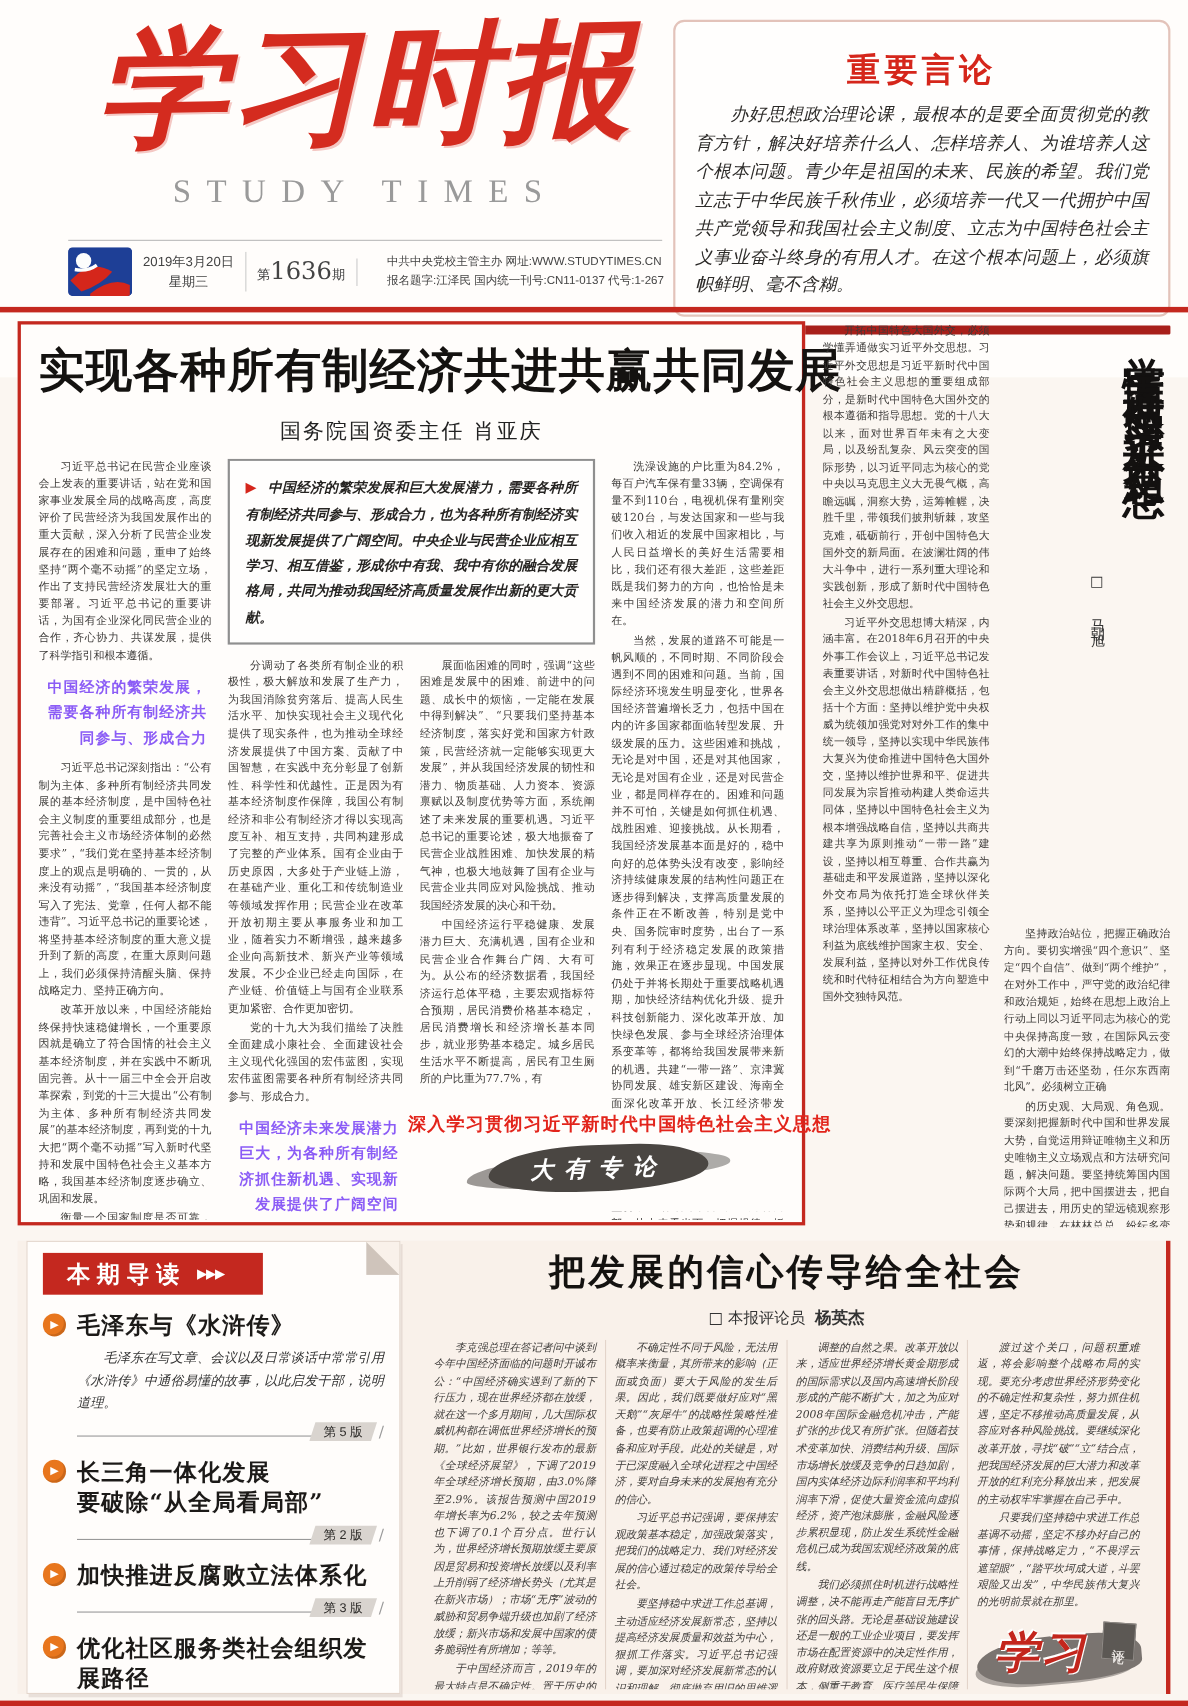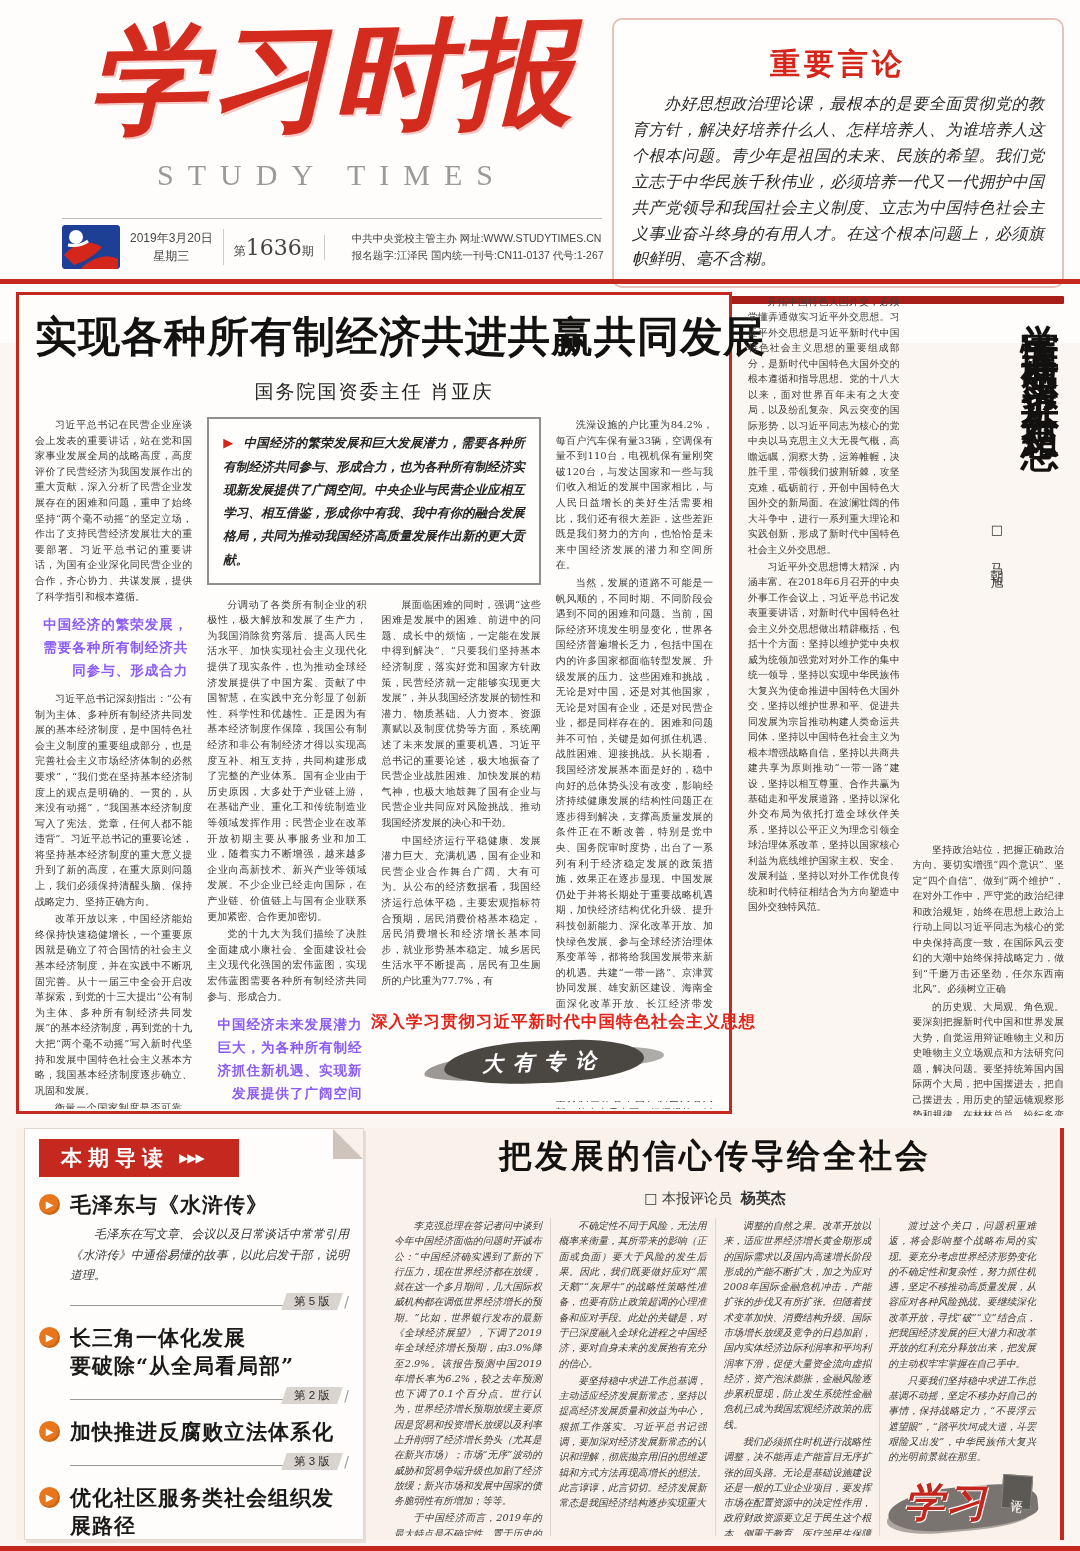--- a/index.html
+++ b/index.html
@@ -373,20 +373,21 @@
     <div class="comm-byline">
       <span>□ 本报评论员</span>&nbsp;&nbsp;<b>杨英杰</b>
     </div>
     <div class="comm-cols">
       <div class="ccol">
         <p>李克强总理在答记者问中谈到今年中国经济面临的问题时开诚布公：“中国经济确实遇到了新的下行压力，现在世界经济都在放缓，就在这一个多月期间，几大国际权威机构都在调低世界经济增长的预期。”比如，世界银行发布的最新《全球经济展望》，下调了2019年全球经济增长预期，由3.0%降至2.9%。该报告预测中国2019年增长率为6.2%，较之去年预测也下调了0.1个百分点。世行认为，世界经济增长预期放缓主要原因是贸易和投资增长放缓以及利率上升削弱了经济增长势头（尤其是在新兴市场）；市场“无序”波动的威胁和贸易争端升级也加剧了经济放缓；新兴市场和发展中国家的债务脆弱性有所增加；等等。</p>
         <p>于中国经济而言，2019年的最大特点是不确定性。置于历史的纵深处看，这一特点给我们带来了挑战，但其中也蕴含着重大的机遇。</p>
       </div>
       <div class="ccol">
         <p>不确定性不同于风险，无法用概率来衡量，其所带来的影响（正面或负面）要大于风险的发生后果。因此，我们既要做好应对“黑天鹅”“灰犀牛”的战略性策略性准备，也要有防止政策超调的心理准备和应对手段。此处的关键是，对于已深度融入全球化进程之中国经济，要对自身未来的发展抱有充分的信心。</p>
+        <p>习近平总书记强调，要保持宏观政策基本稳定，加强政策落实，把我们的战略定力、我们对经济发展的信心通过稳定的政策传导给全社会。</p>
         <p>要坚持稳中求进工作总基调，主动适应经济发展新常态，坚持以提高经济发展质量和效益为中心，狠抓工作落实。习近平总书记强调，要加深对经济发展新常态的认识和理解，彻底抛弃用旧的思维逻辑和方式方法再现高增长的想法。此言谆谆，此言切切。经济发展新常态是我国经济结构逐步实现重大</p>
       </div>
       <div class="ccol">
         <p>调整的自然之果。改革开放以来，适应世界经济增长黄金期形成的国际需求以及国内高速增长阶段形成的产能不断扩大，加之为应对2008年国际金融危机冲击，产能扩张的步伐又有所扩张。但随着技术变革加快、消费结构升级、国际市场增长放缓及竞争的日趋加剧，国内实体经济边际利润率和平均利润率下滑，促使大量资金流向虚拟经济，资产泡沫膨胀，金融风险逐步累积显现，防止发生系统性金融危机已成为我国宏观经济政策的底线。</p>
         <p>我们必须抓住时机进行战略性调整，决不能再走产能盲目无序扩张的回头路。无论是基础设施建设还是一般的工业企业项目，要发挥市场在配置资源中的决定性作用，政府财政资源要立足于民生这个根本，侧重于教育、医疗等民生保障事业，完善社会保障体系和社会安全网。如果不能破旧立新，就很难</p>
       </div>
       <div class="ccol">
         <p>渡过这个关口，问题积重难返，将会影响整个战略布局的实现。要充分考虑世界经济形势变化的不确定性和复杂性，努力抓住机遇，坚定不移推动高质量发展，从容应对各种风险挑战。要继续深化改革开放，寻找“破”“立”结合点，把我国经济发展的巨大潜力和改革开放的红利充分释放出来，把发展的主动权牢牢掌握在自己手中。</p>
         <p>只要我们坚持稳中求进工作总基调不动摇，坚定不移办好自己的事情，保持战略定力，“不畏浮云遮望眼”，“踏平坎坷成大道，斗罢艰险又出发”，中华民族伟大复兴的光明前景就在那里。</p>
         <div class="brand">

